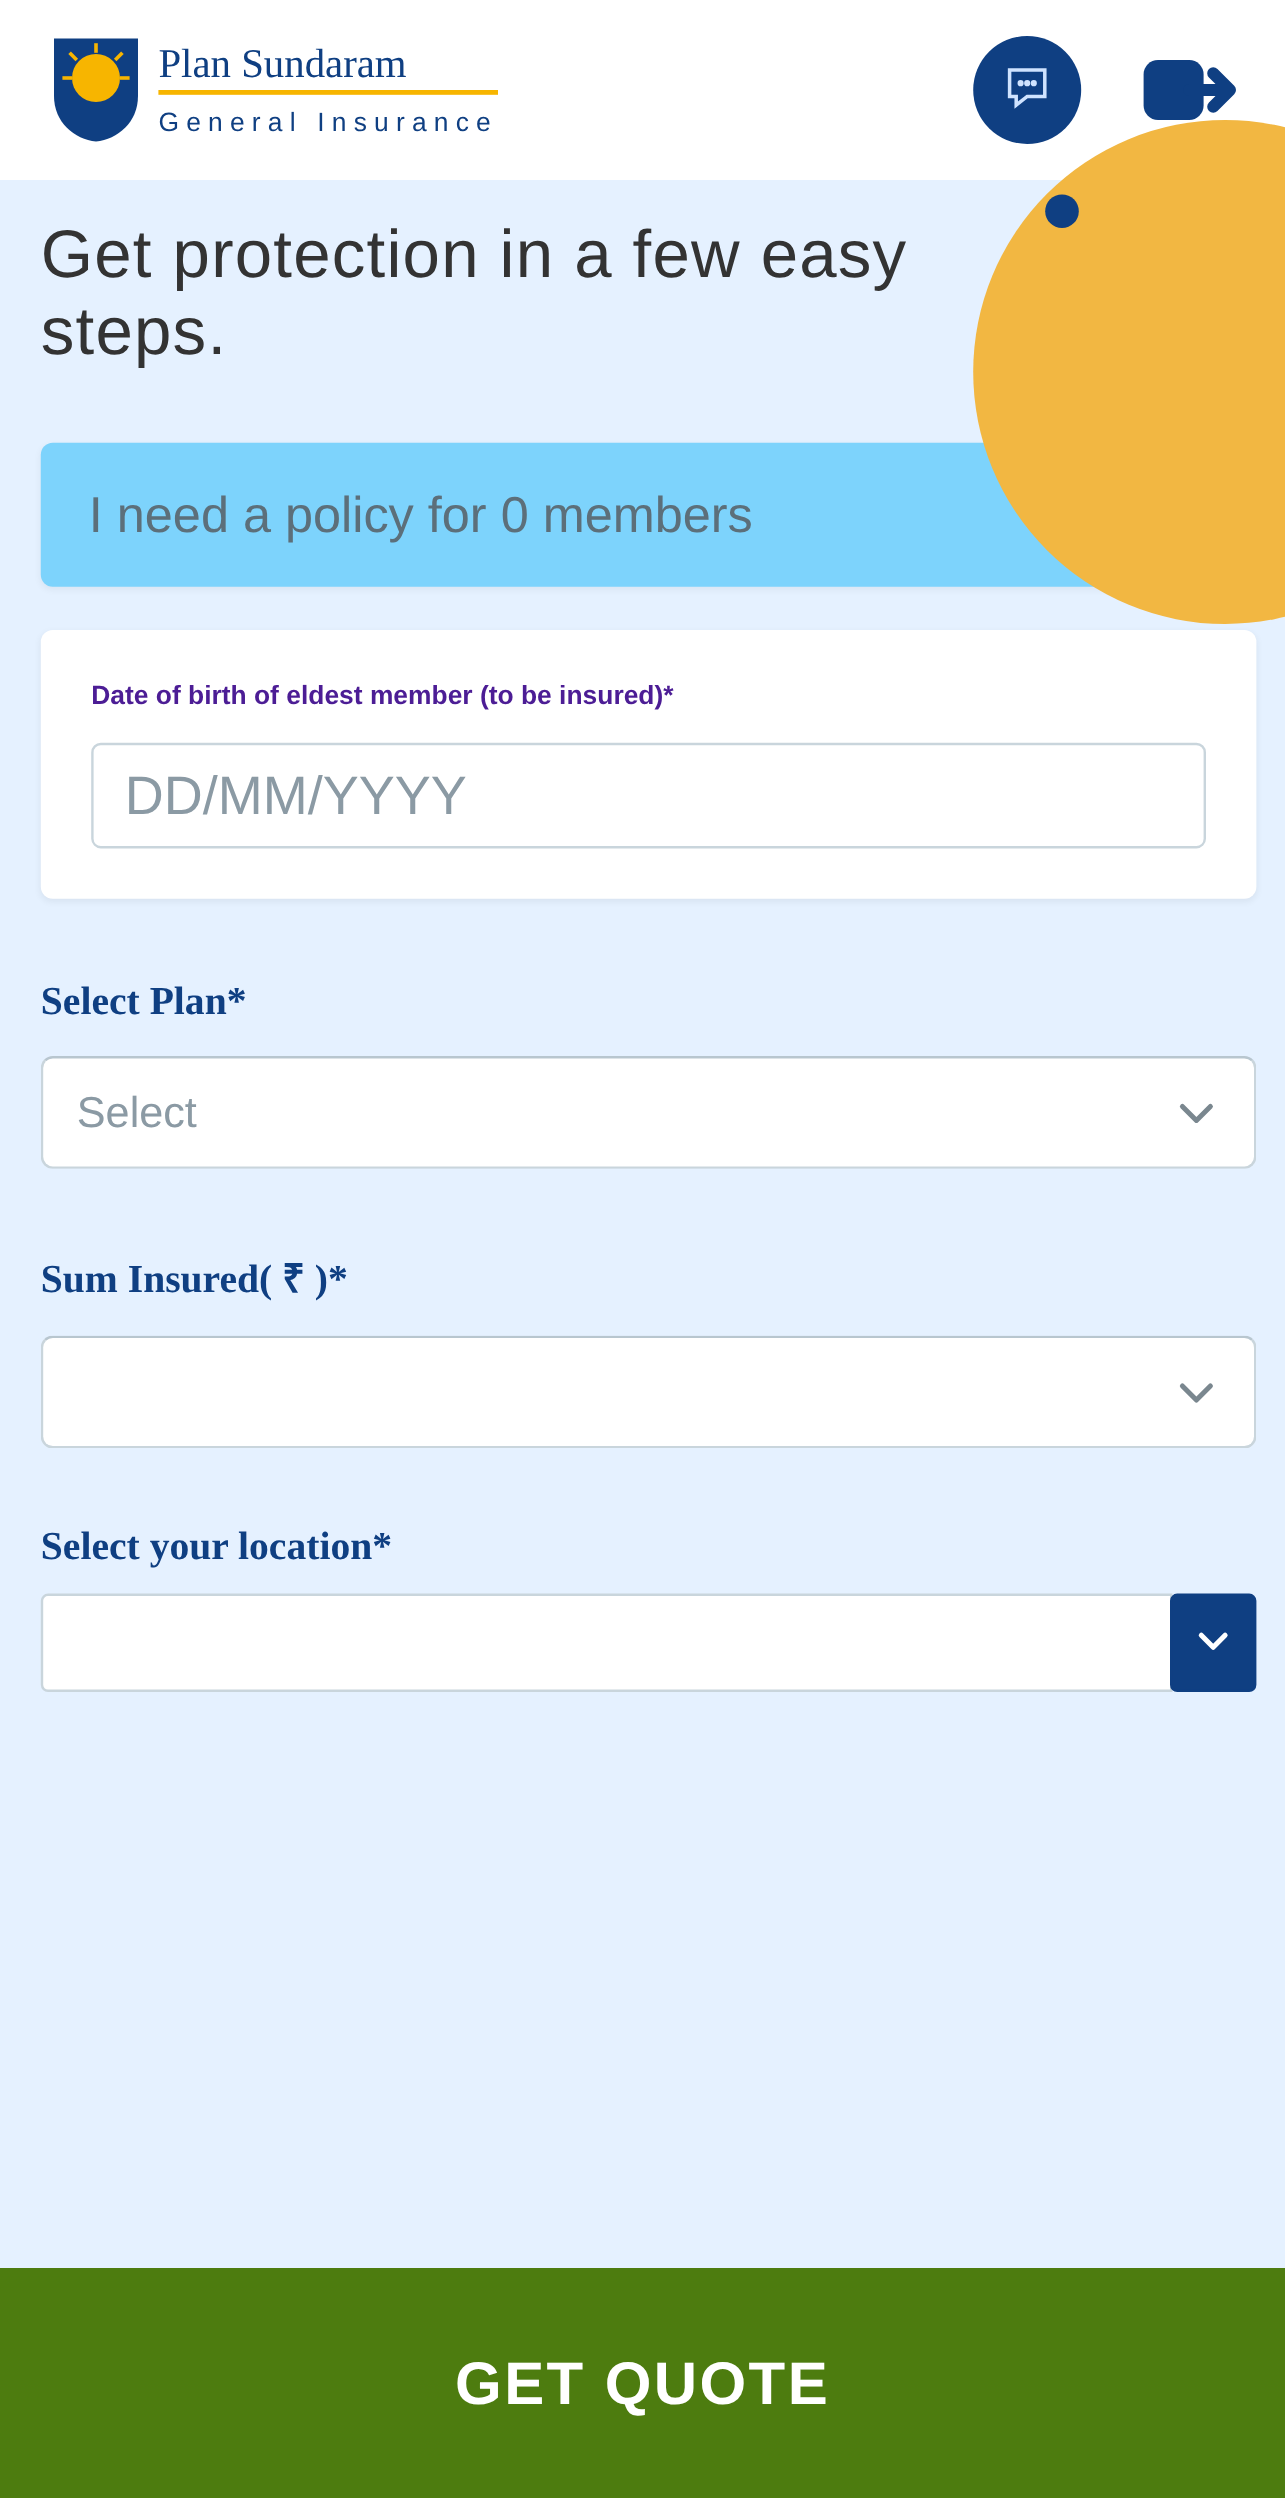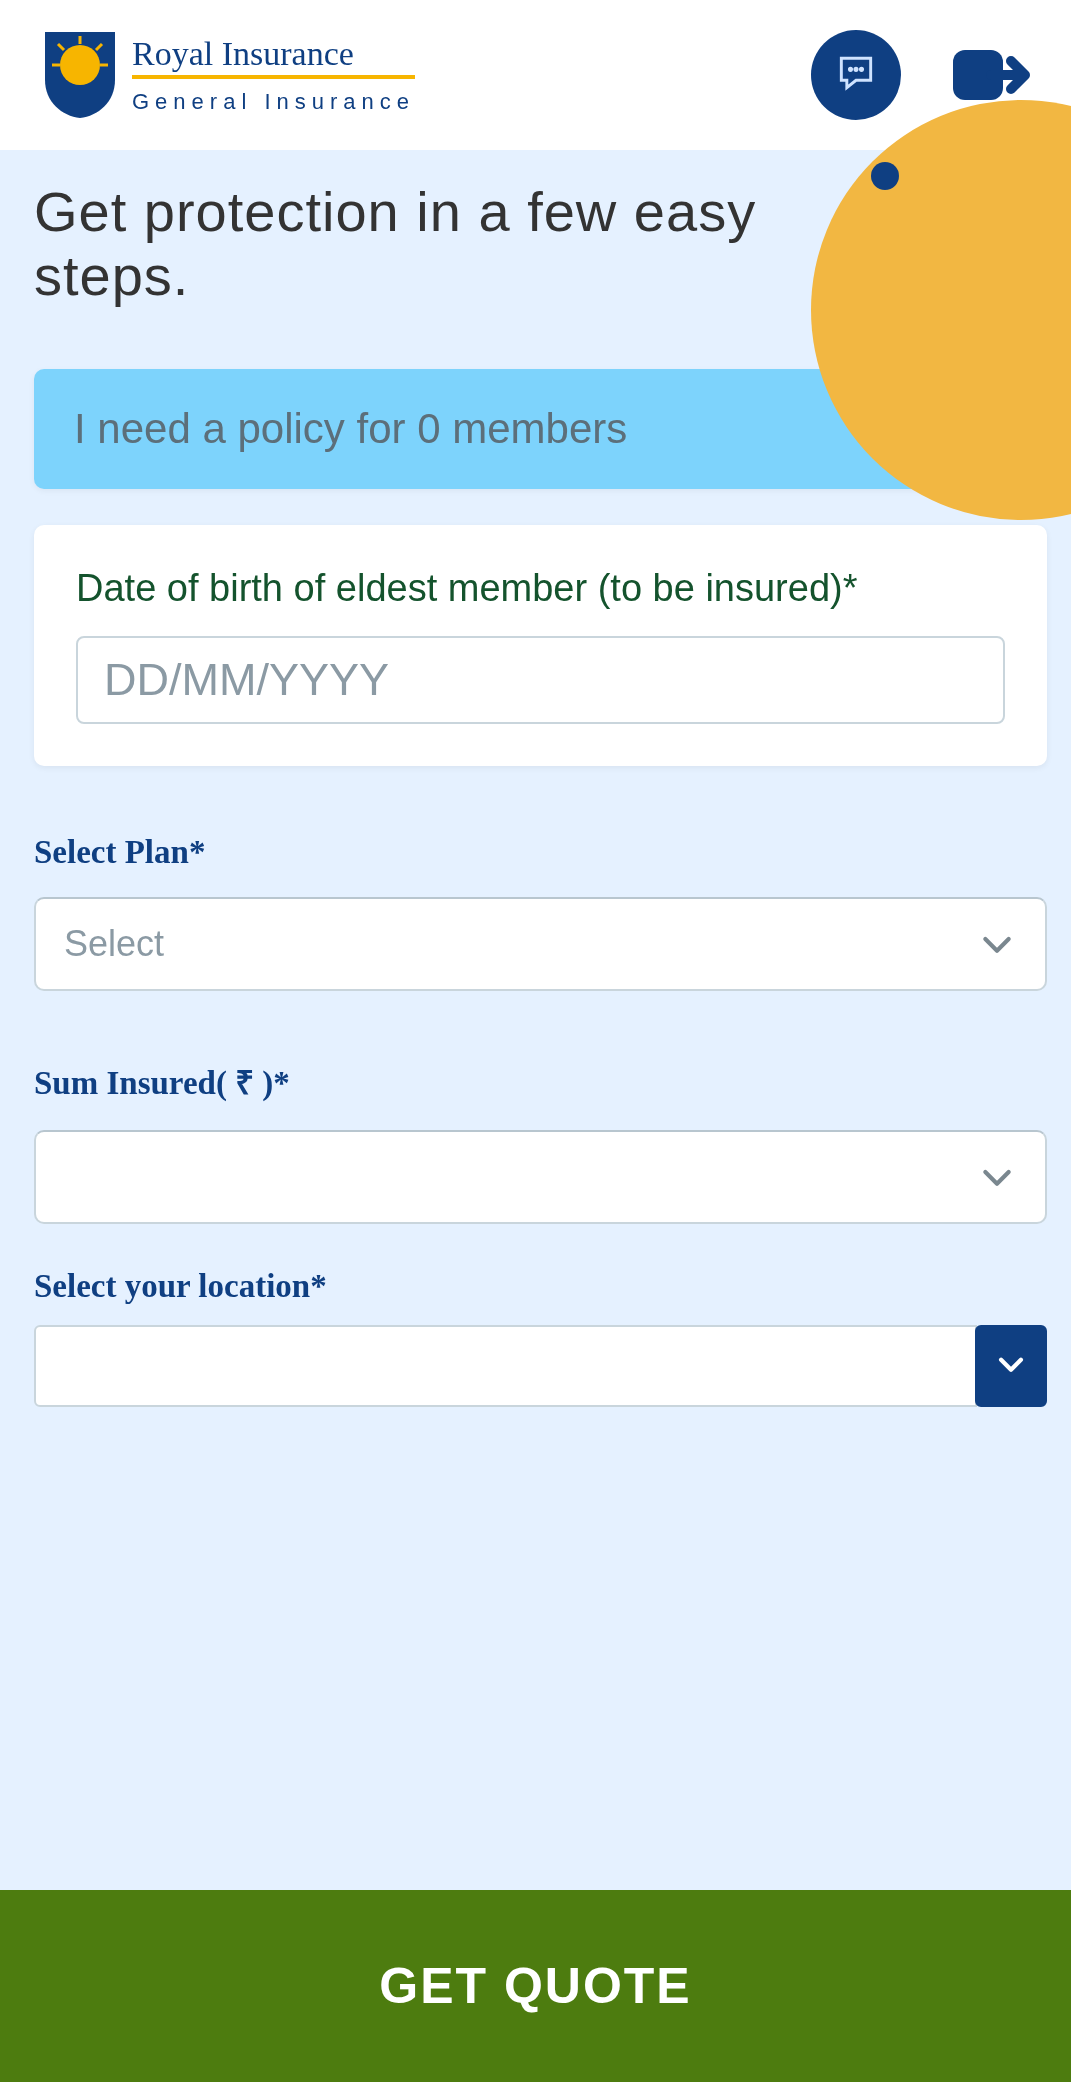--- a/index.html
+++ b/index.html
@@ -24,21 +24,21 @@
   .page-title { font-size: 56px; color: #333; font-weight: 500; line-height: 1.15; max-width: 74%; position: relative; z-index: 2; letter-spacing: 1px; }
 
   
   .members-card { margin-top: 60px; background: #7dd3fc; border-radius: 10px; display: flex; overflow: hidden; box-shadow: 0 2px 6px rgba(0,0,0,0.05); }
   .members-text { flex: 1; padding: 34px 40px; font-size: 42px; color: #5c6f7a; line-height: 1.25; }
   .members-add { width: 135px; background: #fd5015; display: flex; align-items: center; justify-content: center; cursor: pointer; }
   .members-add-icon { color: #fff; font-size: 60px; font-weight: 300; }
 
   
   .dob-card { margin-top: 36px; background: #fff; border-radius: 10px; padding: 42px; box-shadow: 0 2px 6px rgba(0,0,0,0.06); }
-  .dob-label { font-size: 38px; font-weight: 400; color: #14532d; }
+  .dob-label { font-size: 22px; font-weight: 700; color: #4c1d95; }
   .dob-input { margin-top: 26px; width: 100%; height: 88px; border: 2px solid #c9d5dc; border-radius: 8px; padding: 0 26px; font-size: 45px; color: #333; }
   .dob-input::placeholder { color: #8b9aa4; }
 
   
   .field-group { margin-top: 68px; }
   .field-label { font-size: 33px; font-weight: 700; color: #0f3f82; font-family: Liberation Serif, serif; }
 
   .select-box { margin-top: 26px; height: 94px; background: #fff; border: 2px solid #c9d5dc; border-top: 2px solid #b8c6cf; border-radius: 10px; display: flex; align-items: center; padding: 0 28px; cursor: pointer; position: relative; }
   .select-value { flex: 1; font-size: 36px; color: #333; }
   .select-placeholder { color: #8b9aa4; }
@@ -65,21 +65,21 @@
         <g stroke="#f7b500" stroke-width="3">
           <line x1="40" y1="6" x2="40" y2="14"></line>
           <line x1="18" y1="14" x2="24" y2="20"></line>
           <line x1="62" y1="14" x2="56" y2="20"></line>
           <line x1="12" y1="35" x2="20" y2="35"></line>
           <line x1="60" y1="35" x2="68" y2="35"></line>
         </g>
       </svg>
     </div>
     <div class="logo-text">
-      <div class="logo-text-main">Royal Insurance</div>
+      <div class="logo-text-main">Plan Sundaram</div>
       <div class="logo-text-sub">General Insurance</div>
     </div>
   </div>
   <div class="header-spacer"></div>
   <div class="chat-btn">
     <span>
       <svg width="44" height="44" viewBox="0 0 24 24" fill="none" stroke="#cfe3ff" stroke-width="1.6">
         <path d="M4 4h16v12H12l-5 4v-4H4z"></path>
         <circle cx="9" cy="10" r="0.6" fill="#cfe3ff"></circle>
         <circle cx="12" cy="10" r="0.6" fill="#cfe3ff"></circle>
@@ -136,21 +136,21 @@
     <div class="select-box">
       <div class="select-value"></div>
       <div class="chevron-gray">
         <svg width="40" height="40" viewBox="0 0 24 24" fill="none" stroke-width="2.5" stroke-linecap="round" stroke-linejoin="round">
             <polyline points="5 9 12 16 19 9"></polyline>
           </svg>
       </div>
     </div>
   </div>
 
-  <div class="field-group" style="margin-top:44px">
+  <div class="field-group" style="margin-top:64px">
     <div class="field-label">Select your location*</div>
     <div class="location-row">
       <div class="location-input">
         <span></span>
       </div>
       <div class="location-action">
         <span>
           <svg width="34" height="34" viewBox="0 0 24 24" fill="none" stroke="#fff" stroke-width="3" stroke-linecap="round" stroke-linejoin="round">
               <polyline points="5 9 12 16 19 9"></polyline>
             </svg>

